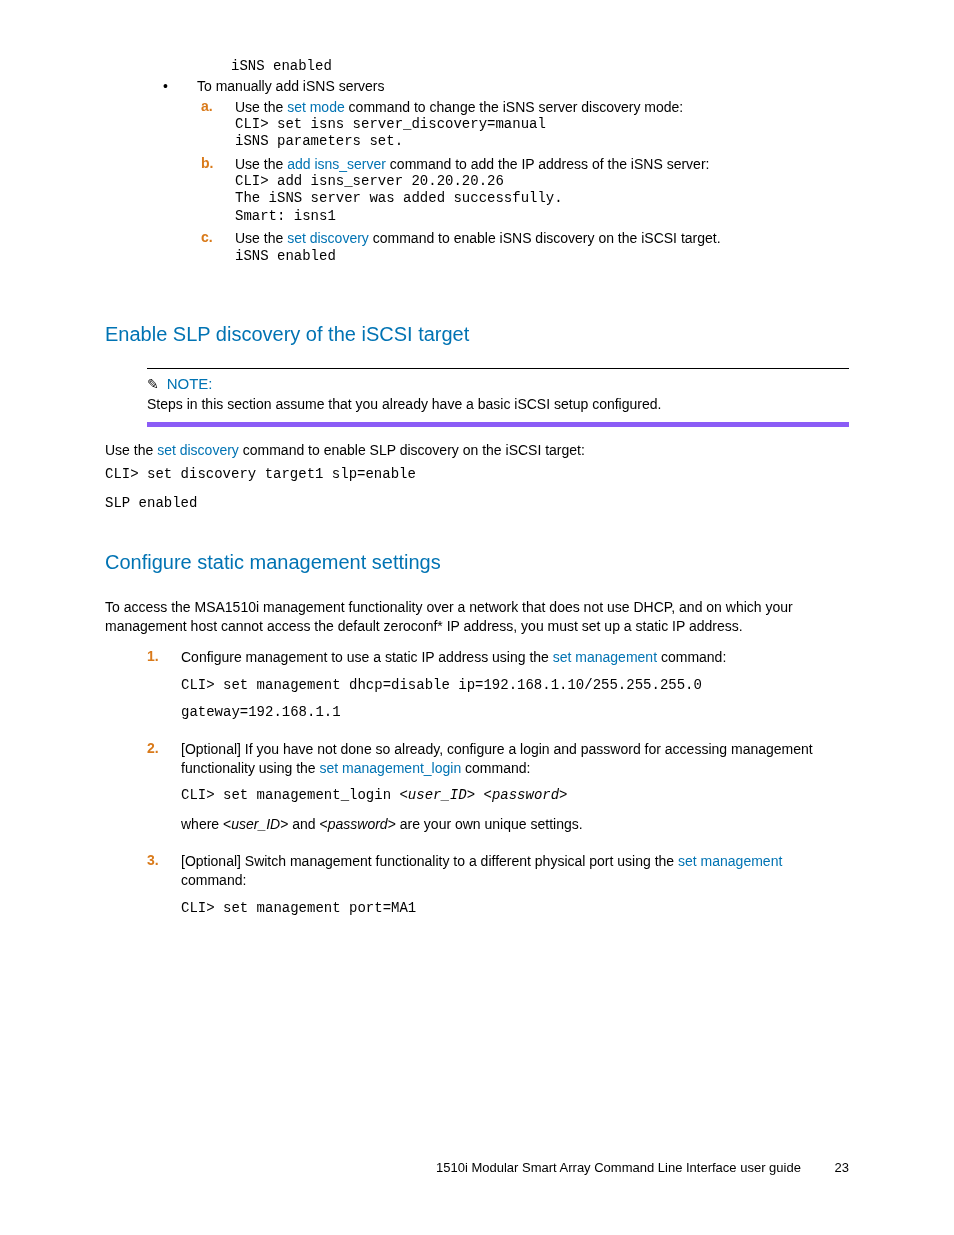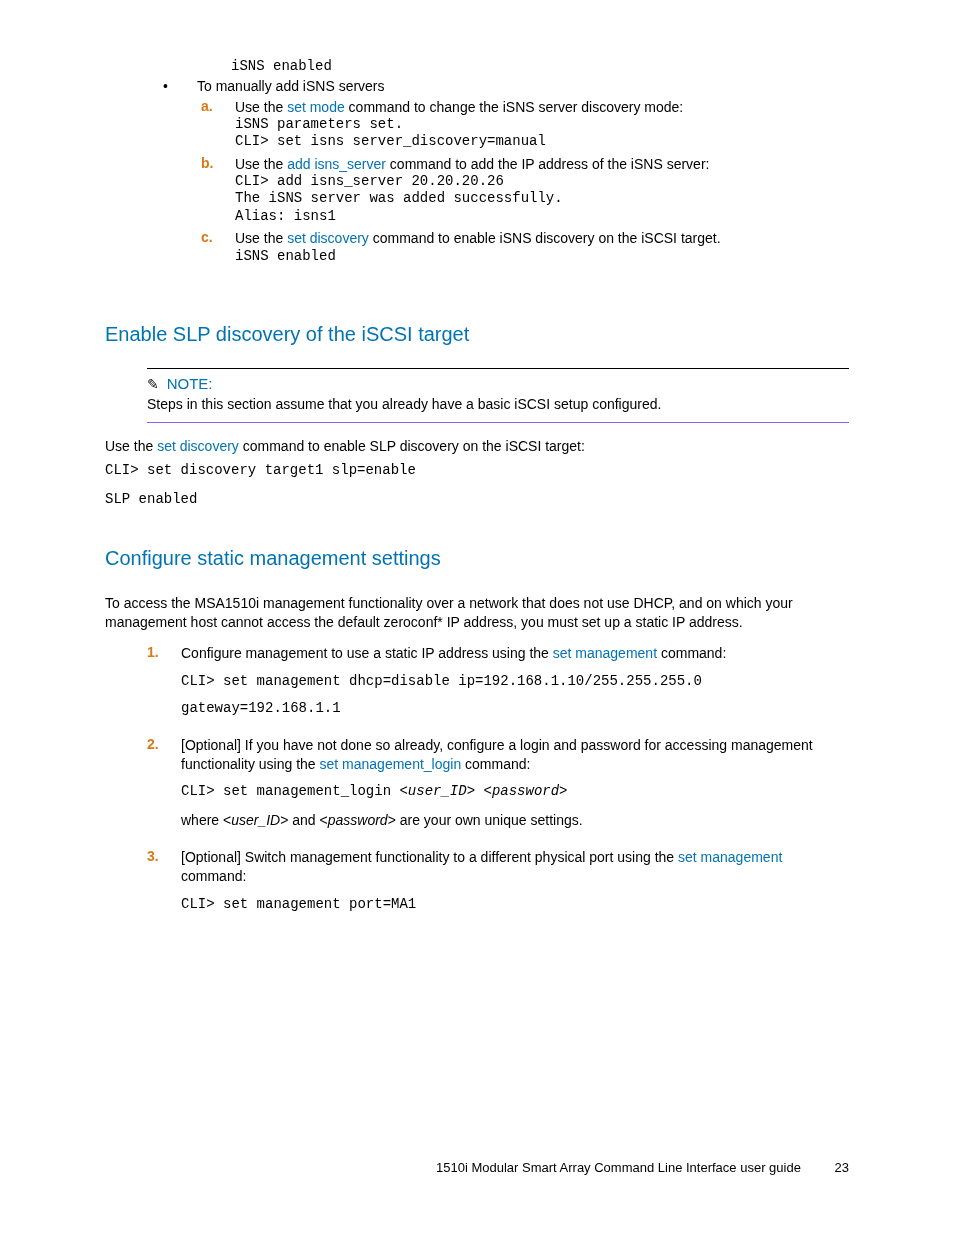--- a/index.html
+++ b/index.html
@@ -26,21 +26,21 @@
   h1.section {
     font-weight: 300;
     font-size: 20px;
     color: #0073b3;
     margin: 0;
     font-family: Arial, Helvetica, sans-serif;
   }
   .note-block {
     margin: 22px 0 14px 42px;
     border-top: 1px solid #000;
-    border-bottom: 1px solid #8b5cf6;
+    border-bottom: 5px solid #8b5cf6;
     padding: 6px 0 10px 0;
   }
   .note-label {
     color: #0073b3;
     font-weight: normal;
     font-size: 15px;
   }
   .note-icon {
     font-size: 14px;
     margin-right: 4px;
@@ -88,32 +88,32 @@
 
   <div class="bullet-row" style="margin-left:52px;">
     <div class="bullet-dot">•</div>
     <div>To manually add iSNS servers</div>
   </div>
 
   <div class="sub-item sub-block">
     <div class="sub-marker">a.</div>
     <div class="sub-content">
       <span>Use the </span><span class="link">set mode</span><span> command to change the iSNS server discovery mode:</span>
+      <div class="mono">CLI&gt; set isns server_discovery=manual</div>
       <div class="mono">iSNS parameters set.</div>
-      <div class="mono">CLI&gt; set isns server_discovery=manual</div>
     </div>
   </div>
 
   <div class="sub-item sub-block">
     <div class="sub-marker">b.</div>
     <div class="sub-content">
       <span>Use the </span><span class="link">add isns_server</span><span> command to add the IP address of the iSNS server:</span>
       <div class="mono">CLI&gt; add isns_server 20.20.20.26</div>
       <div class="mono">The iSNS server was added successfully.</div>
-      <div class="mono">Alias:  isns1</div>
+      <div class="mono">Smart:  isns1</div>
     </div>
   </div>
 
   <div class="sub-item sub-block">
     <div class="sub-marker">c.</div>
     <div class="sub-content">
       <span>Use the </span><span class="link">set discovery</span><span> command to enable iSNS discovery on the iSCSI target.</span>
       <div class="mono">iSNS enabled</div>
     </div>
   </div>

